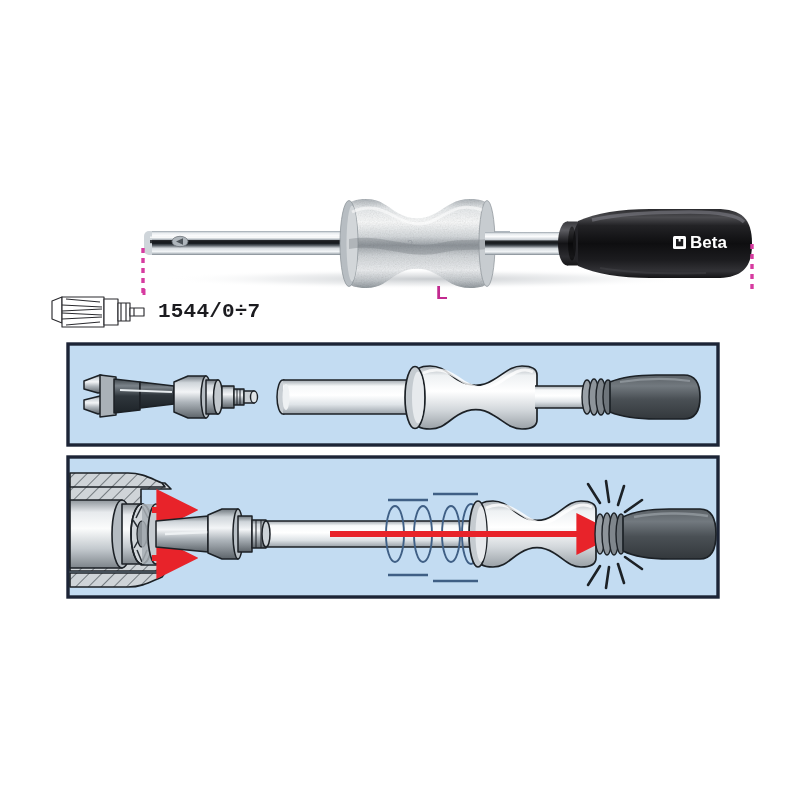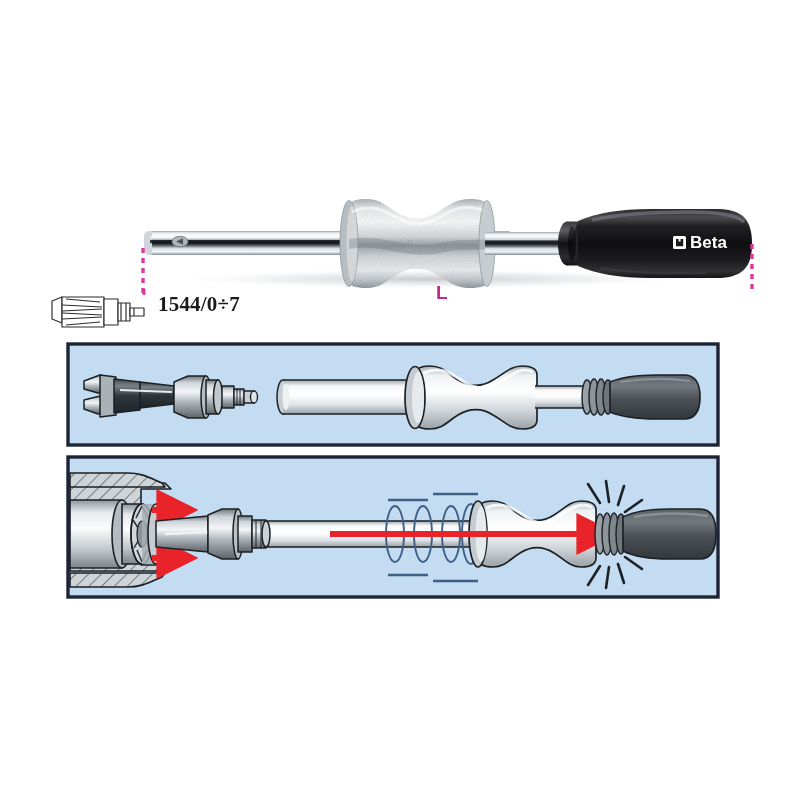--- a/index.html
+++ b/index.html
@@ -23,27 +23,27 @@
   }
   .layer {
     position: absolute;
     left: 0; top: 0;
     width: 800px;
     height: 800px;
   }
   #catalog-code {
     position: absolute;
     left: 158px;
-    top: 292px;
+    top: 300px;
     font-size: 21px;
     font-weight: bold;
     color: #1b1b1f;
     letter-spacing: 0.2px;
     white-space: nowrap;
-    font-family: Liberation Serif, serif;
+    font-family: Liberation Mono, monospace;
   }
   #length-label {
     position: absolute;
     left: 436px;
     top: 282px;
     font-size: 19px;
     font-weight: bold;
     color: #c2298f;
     font-family: "Liberation Sans", sans-serif;
   }

